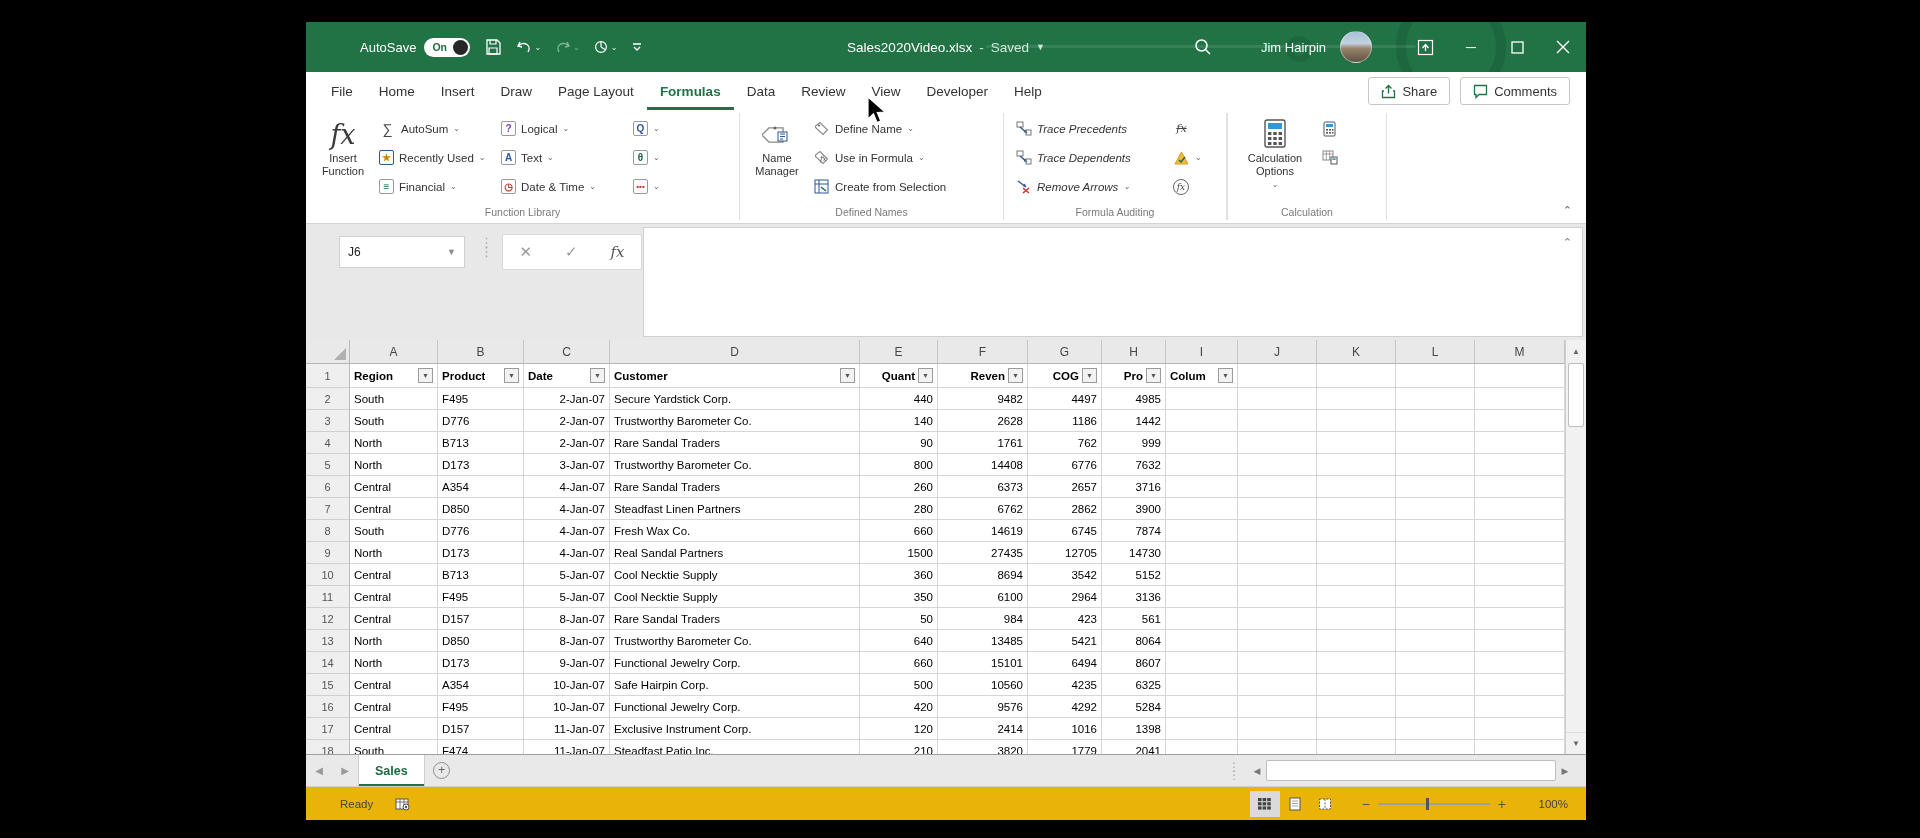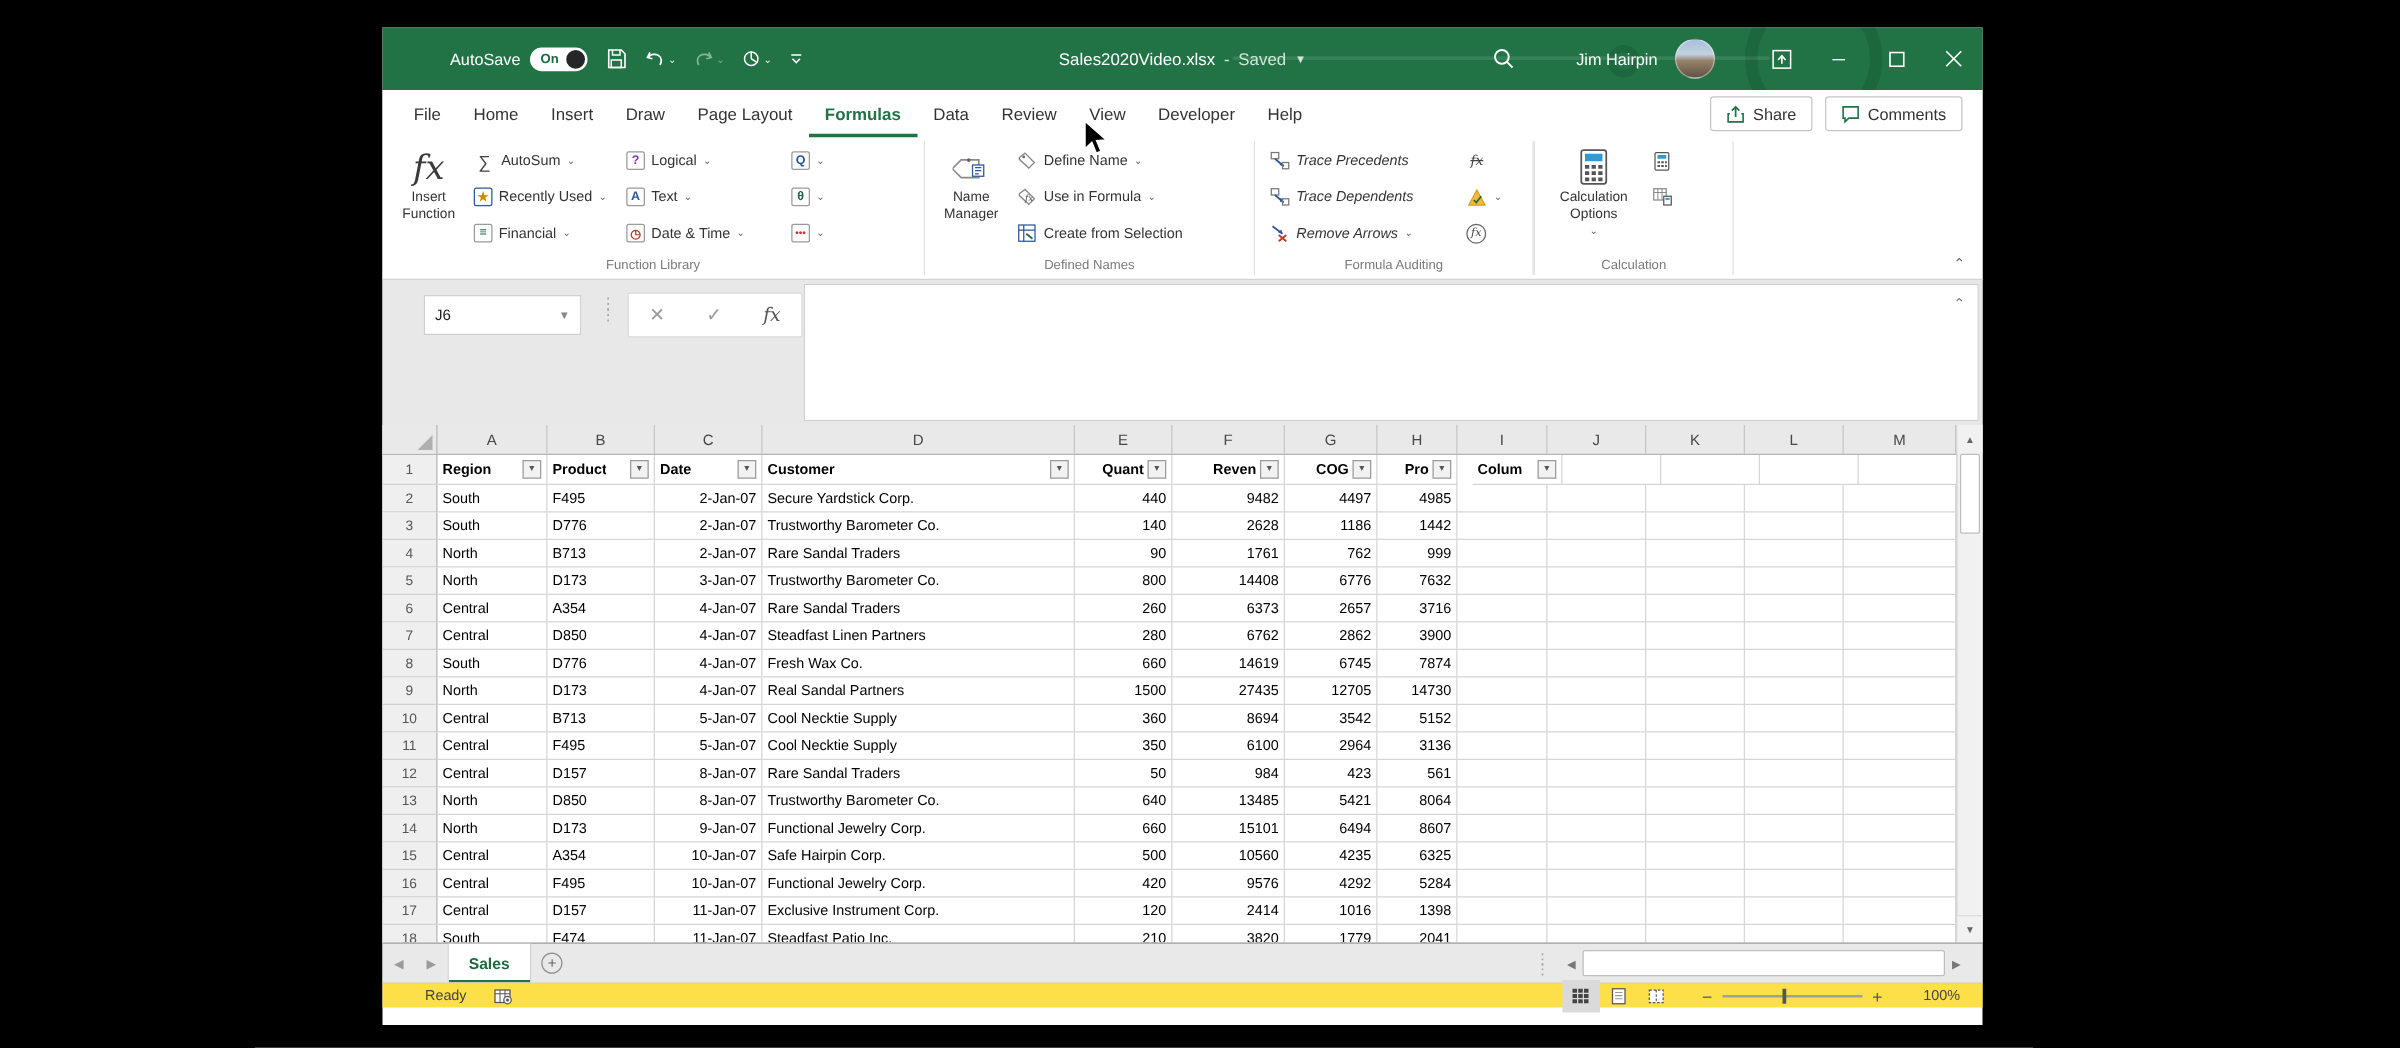--- a/index.html
+++ b/index.html
@@ -144,21 +144,21 @@
   .hs-dots { position:absolute; right:346px; top:8px; color:#a8a8a8; font-size:12px;
              line-height:8px; }
   .hscroll { position:absolute; right:12px; top:5px; width:326px; height:21px;
              display:flex; align-items:center; }
   .hs-btn { width:18px; height:21px; display:flex; align-items:center;
             justify-content:center; font-size:9px; color:#777; }
   .hs-track { flex:1; height:21px; background:#fff; border:1px solid #bdbdbd;
               border-radius:2px; }
 
   
-  .statusbar { height:20px; background:#fde047; border-top:1px solid #d0d0d0;
+  .statusbar { height:34px; background:#eab308; border-top:1px solid #d0d0d0;
                display:flex; align-items:center; position:relative; }
   .ready { font-size:11.5px; color:#444; margin-left:34px; }
   .macroicon { margin-left:22px; display:flex; }
   .sb-right { position:absolute; right:10px; display:flex; align-items:center; }
   .viewbtn { width:30px; height:26px; display:flex; align-items:center;
              justify-content:center; }
   .viewbtn.active { background:#dadada; }
   .zoomctl { display:flex; align-items:center; margin-left:14px; }
   .zminus,.zplus { font-size:14px; color:#555; padding:0 8px; }
   .ztrack { width:112px; height:2px; background:#9f9f9f; position:relative; }
@@ -579,21 +579,21 @@
             <span class="filterbtn">▼</span>
           </div>
           <div class="cell hdrcell hdr-right" style="width: 74px;">
             <span class="htxt">COG</span>
             <span class="filterbtn">▼</span>
           </div>
           <div class="cell hdrcell hdr-right" style="width: 64px;">
             <span class="htxt">Pro</span>
             <span class="filterbtn">▼</span>
           </div>
-          <div class="cell hdrcell hdr-left" style="width: 72px; margin-left: 12px;">
+          <div class="cell hdrcell hdr-left" style="width: 72px;">
             <span class="htxt">Colum</span>
             <span class="filterbtn">▼</span>
           </div>
           <div class="cell" style="width: 79px;"></div>
           <div class="cell" style="width: 79px;"></div>
           <div class="cell" style="width: 79px;"></div>
           <div class="cell" style="width: 90px;"></div>
         </div>
         <div class="grow">
           <div class="rownum" style="width: 44px;">2</div>

